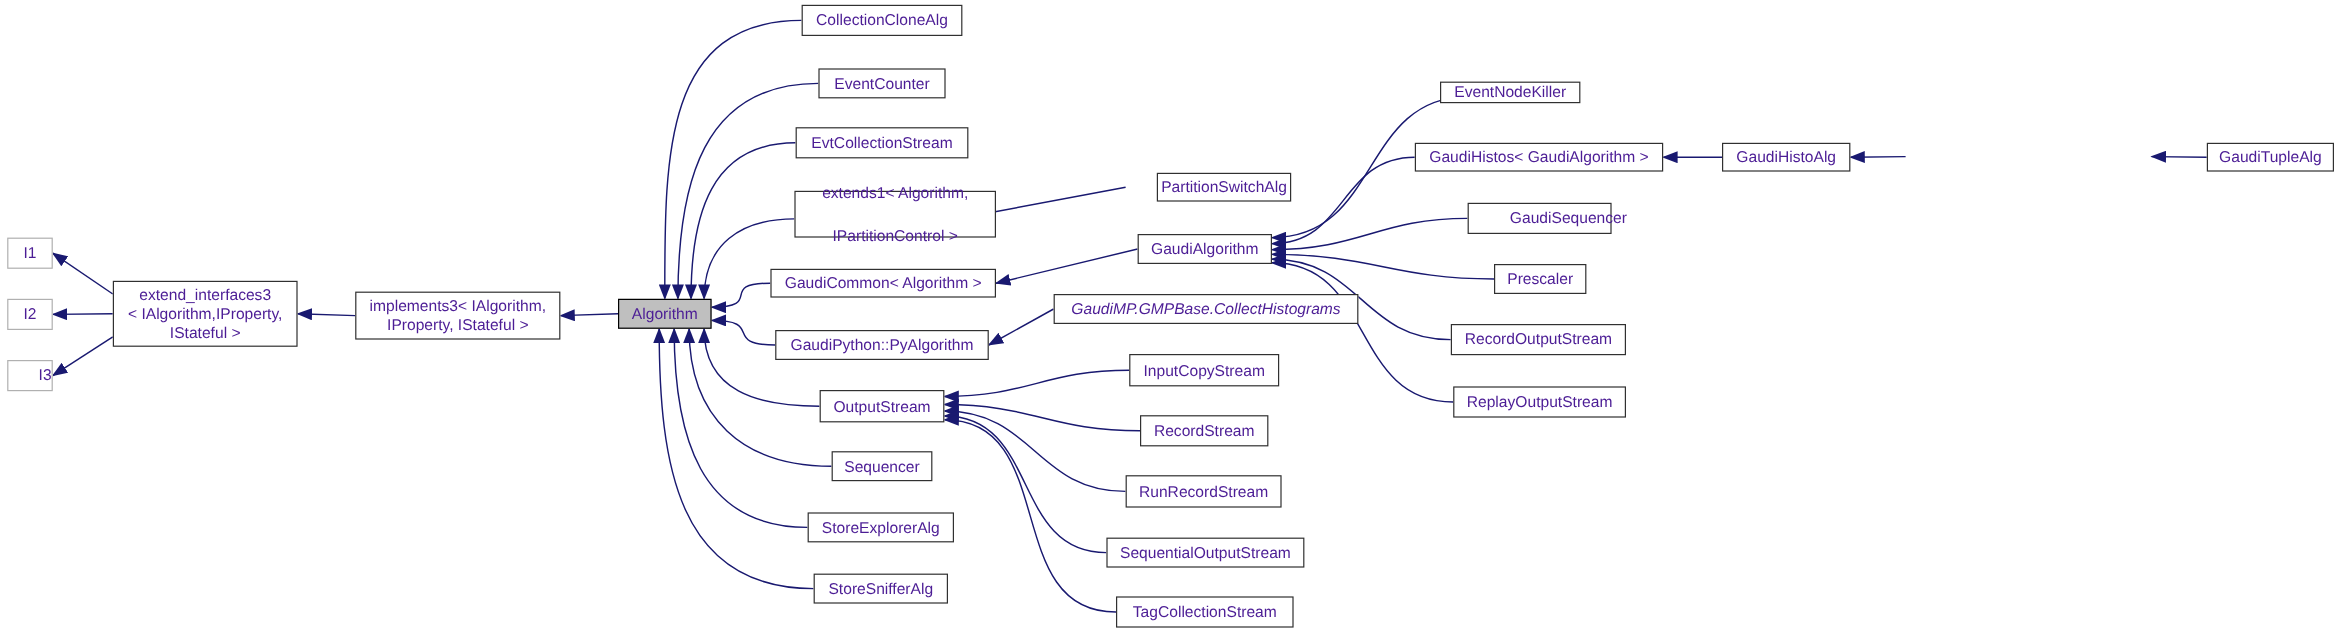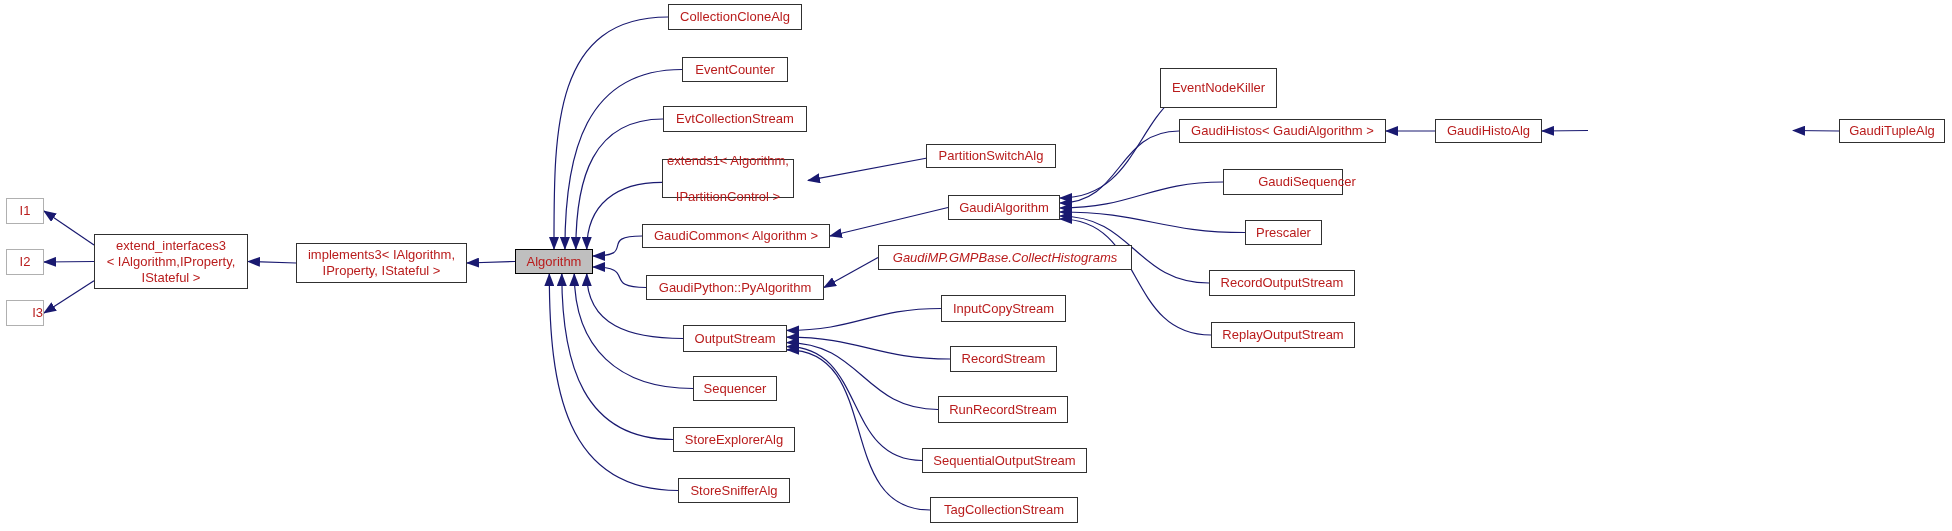--- a/index.html
+++ b/index.html
@@ -25,21 +25,21 @@
     position: absolute;
     box-sizing: border-box;
     background: #ffffff;
     border: 1px solid #303030;
     display: flex;
     flex-direction: column;
     align-items: center;
     justify-content: center;
     font-size: 13px;
     line-height: 16px;
-    color: #b91c1c;
+    color: #4c1d95;
     white-space: nowrap;
     text-align: center;
     cursor: pointer;
   }
   .node.highlight {
     background: #bfbfbf;
     border: 1.5px solid #000000;
   }
   .node.truncated {
     border: 1px solid #b0b0b0;
@@ -111,21 +111,21 @@
     </div>
     <div class="node" style="left: 668px; top: 4px; width: 134px; height: 26px;">
       <span>CollectionCloneAlg</span>
     </div>
     <div class="node" style="left: 682px; top: 57px; width: 106px; height: 25px;">
       <span>EventCounter</span>
     </div>
     <div class="node" style="left: 663px; top: 106px; width: 144px; height: 26px;">
       <span>EvtCollectionStream</span>
     </div>
-    <div class="node" style="left: 662px; top: 159px; width: 132px; height: 39px; gap: 20px;">
+    <div class="node" style="left: 662px; top: 159px; width: 168px; height: 39px; gap: 20px;">
       <span>extends1&lt; Algorithm,</span>
       <span>IPartitionControl &gt;</span>
     </div>
     <div class="node" style="left: 642px; top: 224px; width: 188px; height: 24px;">
       <span>GaudiCommon&lt; Algorithm &gt;</span>
     </div>
     <div class="node" style="left: 646px; top: 275px; width: 178px; height: 25px;">
       <span>GaudiPython::PyAlgorithm</span>
     </div>
     <div class="node" style="left: 683px; top: 325px; width: 104px; height: 27px;">
@@ -133,21 +133,21 @@
     </div>
     <div class="node" style="left: 693px; top: 376px; width: 84px; height: 25px;">
       <span>Sequencer</span>
     </div>
     <div class="node" style="left: 673px; top: 427px; width: 122px; height: 25px;">
       <span>StoreExplorerAlg</span>
     </div>
     <div class="node" style="left: 678px; top: 478px; width: 112px; height: 25px;">
       <span>StoreSnifferAlg</span>
     </div>
-    <div class="node" style="left: 926px; top: 144px; width: 130px; height: 24px;">
+    <div class="node" style="left: 964px; top: 144px; width: 112px; height: 24px;">
       <span>PartitionSwitchAlg</span>
     </div>
     <div class="node" style="left: 948px; top: 195px; width: 112px; height: 25px;">
       <span>GaudiAlgorithm</span>
     </div>
     <div class="node" style="left: 878px; top: 245px; width: 254px; height: 25px; font-style: italic;">
       <span>GaudiMP.GMPBase.CollectHistograms</span>
     </div>
     <div class="node" style="left: 941px; top: 295px; width: 125px; height: 27px;">
       <span>InputCopyStream</span>
@@ -157,21 +157,21 @@
     </div>
     <div class="node" style="left: 938px; top: 396px; width: 130px; height: 27px;">
       <span>RunRecordStream</span>
     </div>
     <div class="node" style="left: 922px; top: 448px; width: 165px; height: 25px;">
       <span>SequentialOutputStream</span>
     </div>
     <div class="node" style="left: 930px; top: 497px; width: 148px; height: 26px;">
       <span>TagCollectionStream</span>
     </div>
-    <div class="node" style="left: 1160px; top: 68px; width: 117px; height: 40px;">
+    <div class="node" style="left: 1200px; top: 68px; width: 117px; height: 18px;">
       <span>EventNodeKiller</span>
     </div>
     <div class="node" style="left: 1179px; top: 119px; width: 207px; height: 24px;">
       <span>GaudiHistos&lt; GaudiAlgorithm &gt;</span>
     </div>
     <div class="node" style="left: 1435px; top: 119px; width: 107px; height: 24px; text-align: center;">
       <span>GaudiHistoAlg</span>
     </div>
     <div class="node" style="left: 1839px; top: 119px; width: 106px; height: 24px;">
       <span>GaudiTupleAlg</span>

